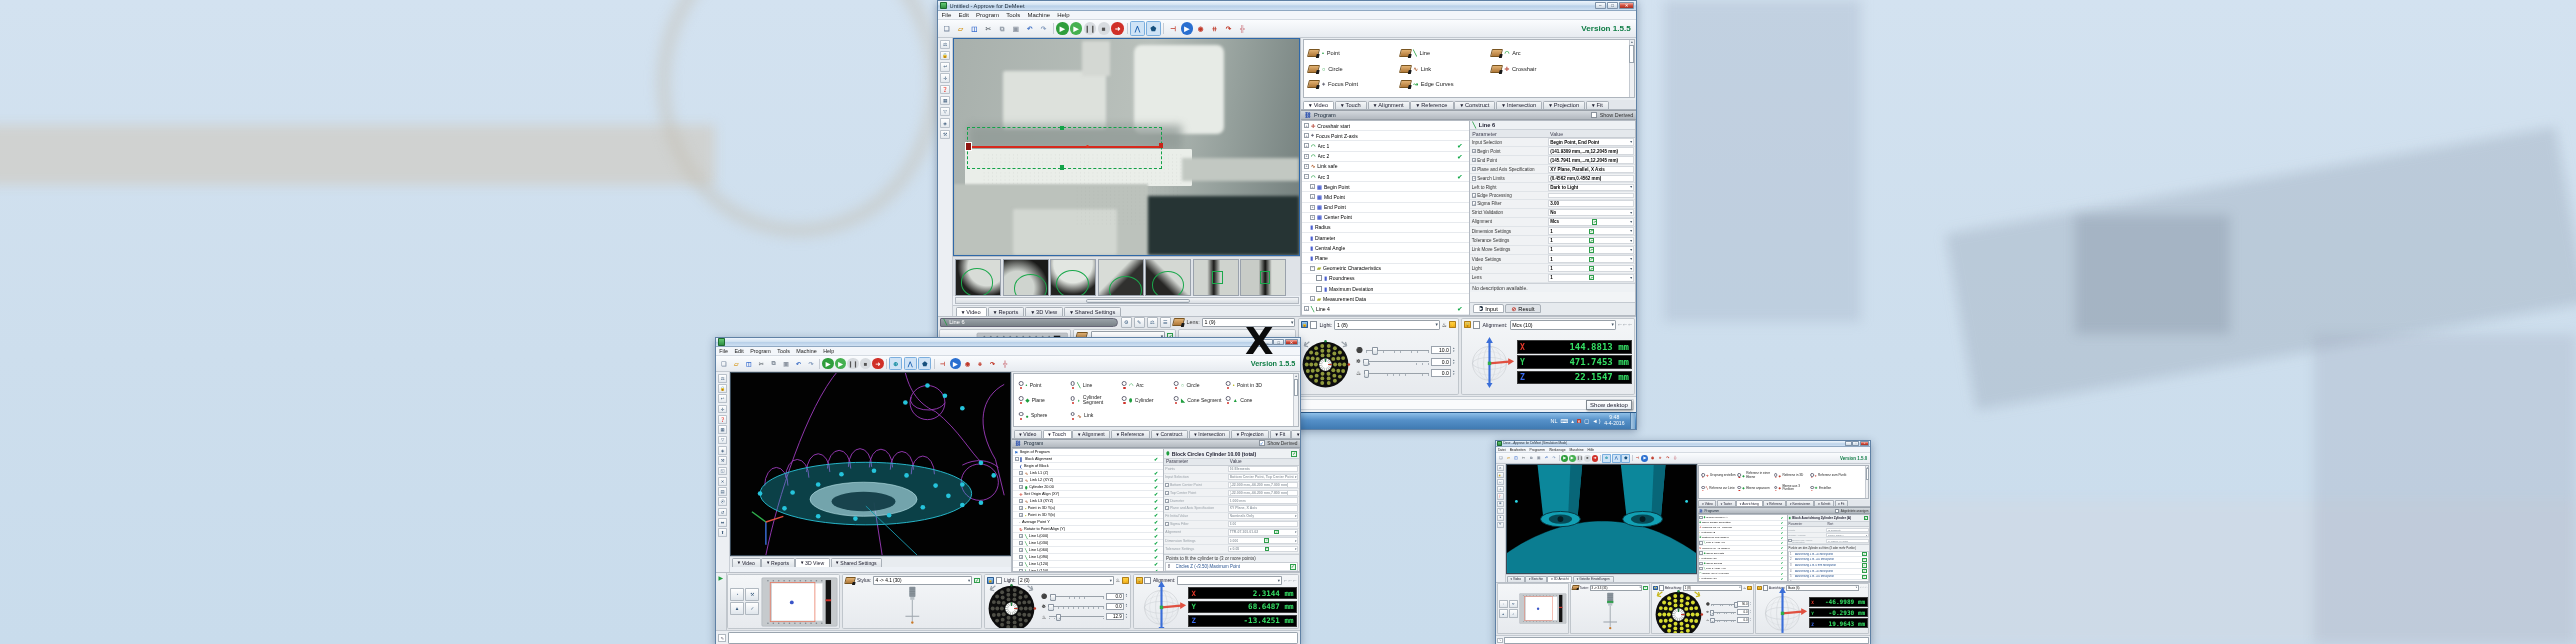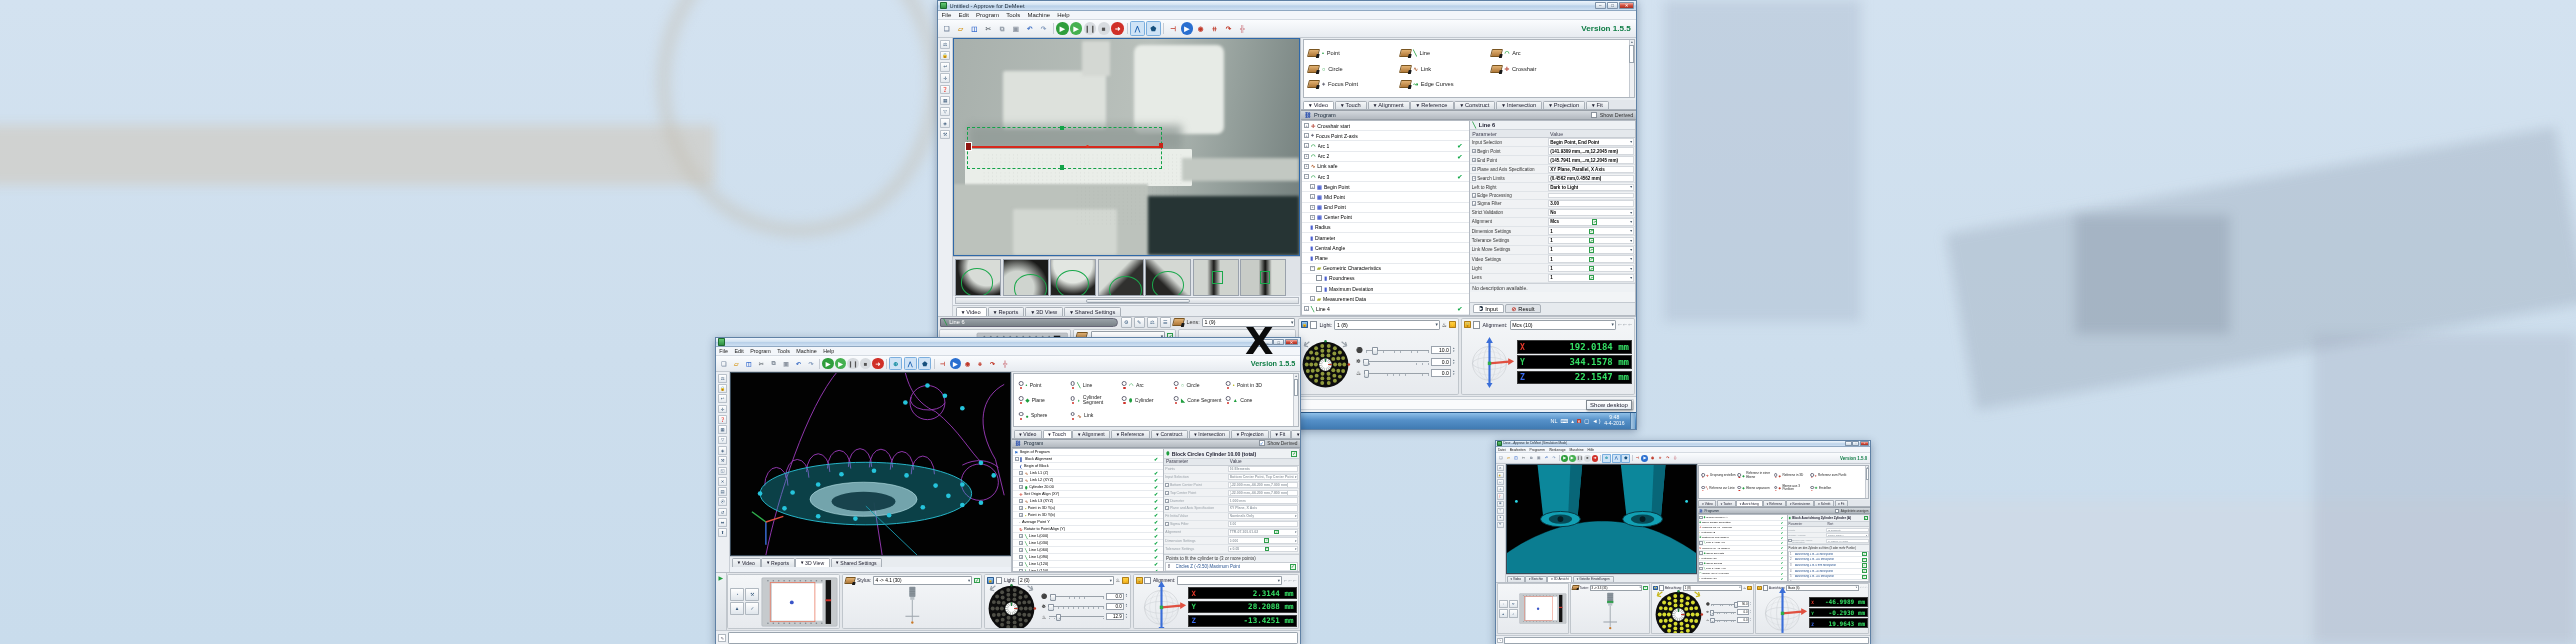--- a/index.html
+++ b/index.html
@@ -858,25 +858,25 @@
                 <polygon points="60,2 52,16 68,16" fill="#3a6ed8"></polygon>
                 <polygon points="60,122 53,110 67,110" fill="#3a6ed8"></polygon>
                 <line x1="60" y1="64" x2="106" y2="60" stroke="#e05040" stroke-width="5"></line>
                 <polygon points="118,59 104,52 104,68" fill="#e05040"></polygon>
                 <rect x="56" y="60" width="8" height="8" fill="#2fae4c"></rect>
               </svg>
             </div>
             <div class="drocol">
               <div class="drorow">
                 <span class="droaxis ax-x">X</span>
-                <span class="droval" style="font-size: 1.5em;">192.0184 mm</span>
+                <span class="droval" style="font-size: 1.5em;">144.8813 mm</span>
               </div>
               <div class="drorow">
                 <span class="droaxis ax-y">Y</span>
-                <span class="droval" style="font-size: 1.5em;">344.1578 mm</span>
+                <span class="droval" style="font-size: 1.5em;">471.7453 mm</span>
               </div>
               <div class="drorow">
                 <span class="droaxis ax-z">Z</span>
                 <span class="droval" style="font-size: 1.5em;">22.1547 mm</span>
               </div>
             </div>
           </div>
         </div>
       </div>
       <div class="statusbar" style="height: 15.5px;">
@@ -1623,21 +1623,21 @@
                 <rect x="56" y="60" width="8" height="8" fill="#2fae4c"></rect>
               </svg>
             </div>
             <div class="drocol">
               <div class="drorow">
                 <span class="droaxis ax-x">X</span>
                 <span class="droval" style="font-size: 1.4em;">2.3144 mm</span>
               </div>
               <div class="drorow">
                 <span class="droaxis ax-y">Y</span>
-                <span class="droval" style="font-size: 1.4em;">28.2088 mm</span>
+                <span class="droval" style="font-size: 1.4em;">68.6487 mm</span>
               </div>
               <div class="drorow">
                 <span class="droaxis ax-z">Z</span>
                 <span class="droval" style="font-size: 1.4em;">-13.4251 mm</span>
               </div>
             </div>
           </div>
         </div>
       </div>
       <div class="inputrow">

